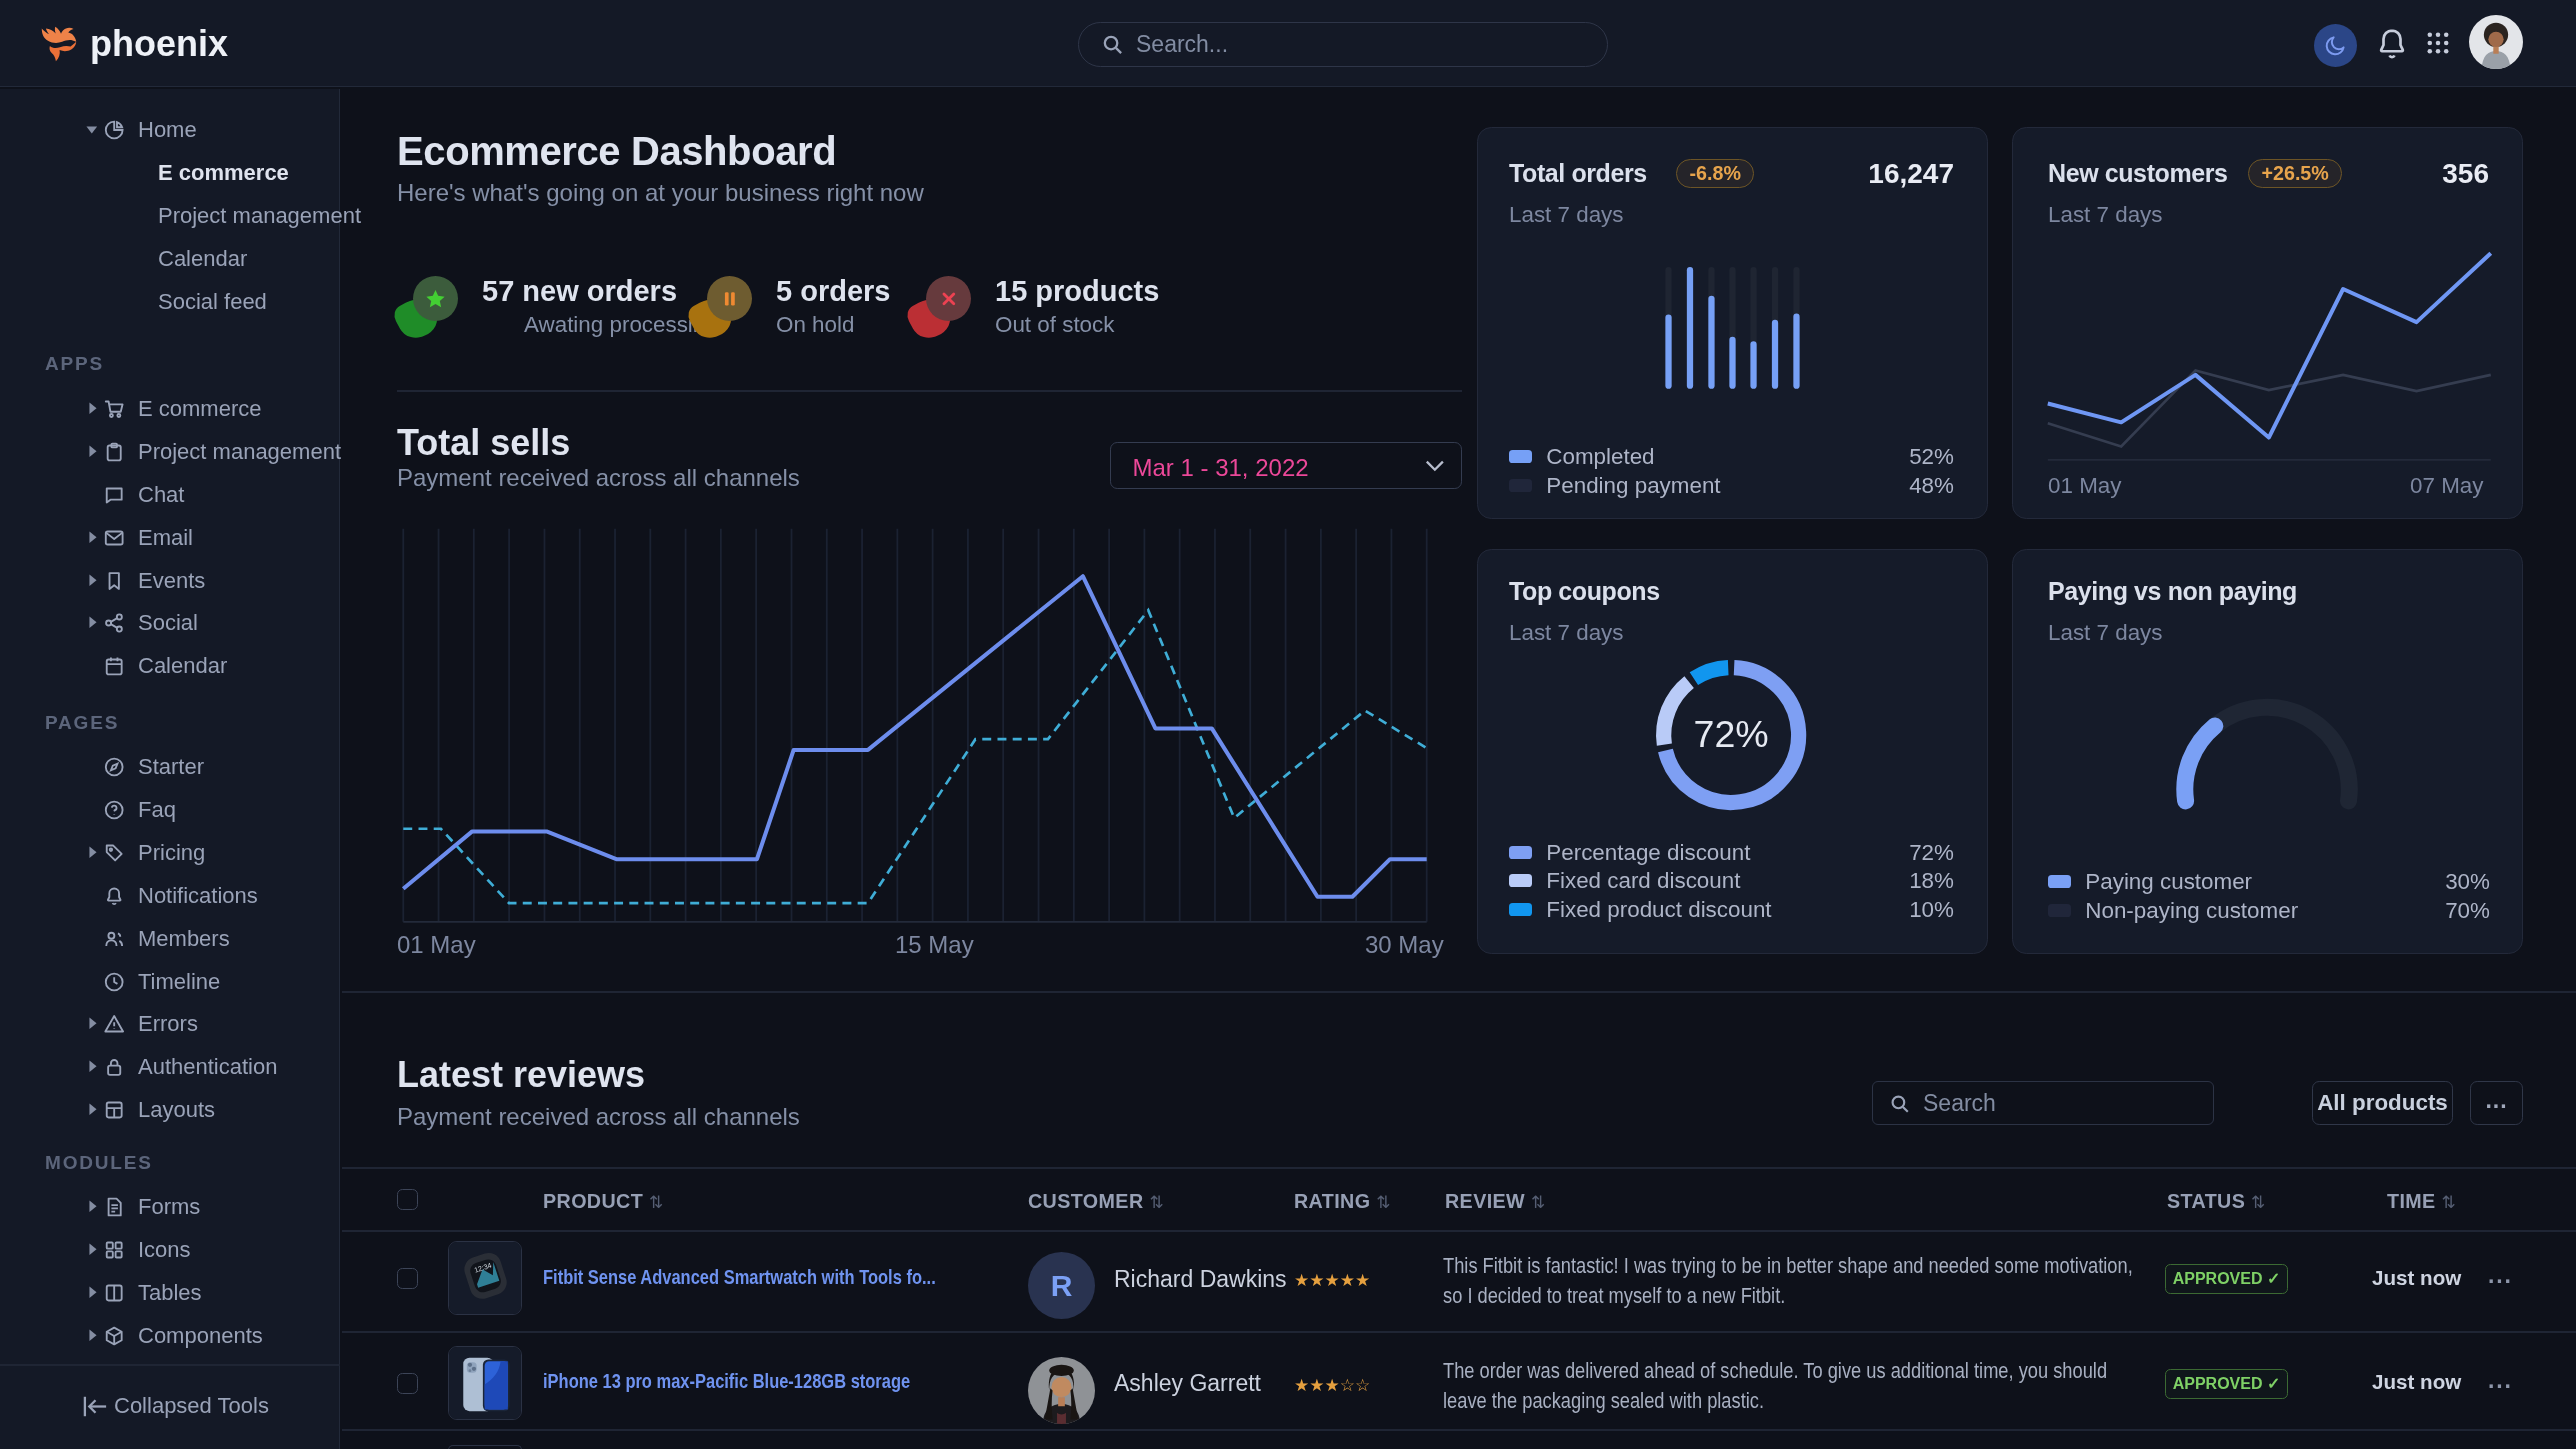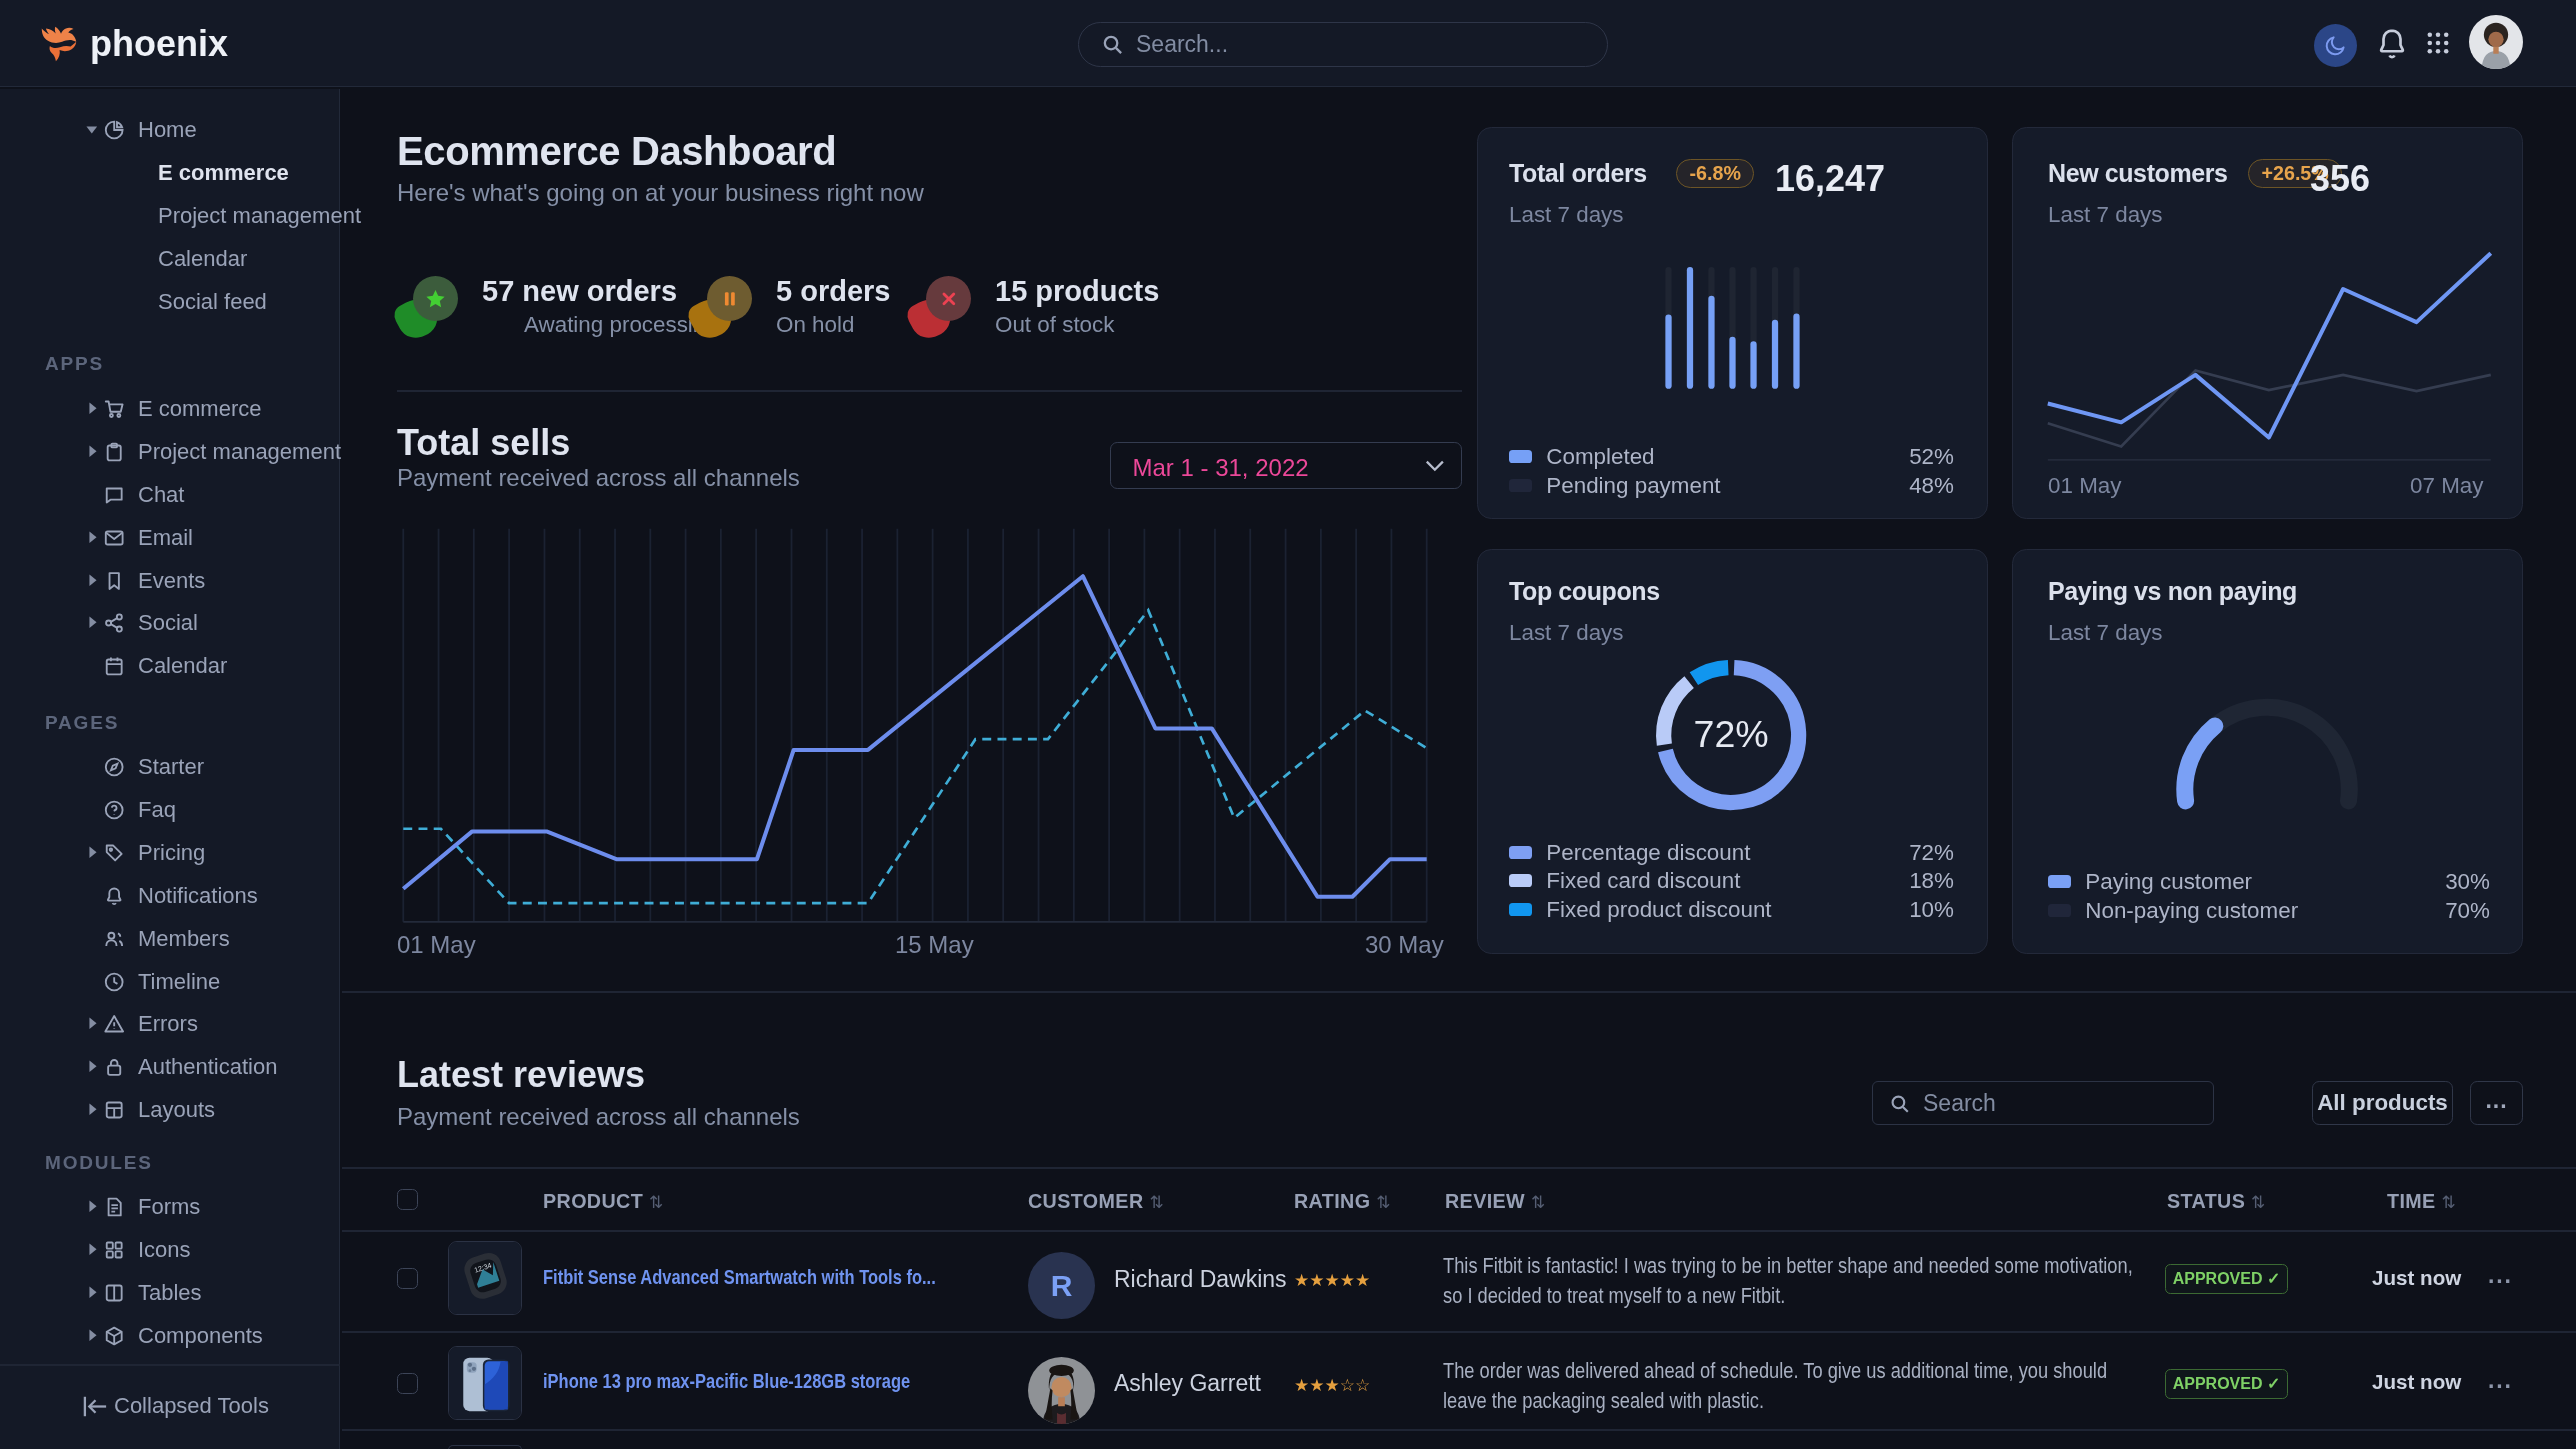--- a/index.html
+++ b/index.html
@@ -9,21 +9,21 @@
 .nav { left:0; top:0; width:2576px; height:87px; background:#141926; border-bottom:1.8px solid #222939; }
 .sidebar { left:0; top:89px; width:340px; height:1361px; background:#141926; border-right:1.8px solid #222939; }
 .navitem { position:absolute; left:0; width:340px; height:43px; color:#9aa3b8; font-size:22px;margin-left:48px; }
 .navitem .txt { position:absolute; left:90px; top:50%; transform:translateY(-50%); }
 .navitem .sub { left:110px; }
 .navitem .icon { position:absolute; left:55px; top:50%; transform:translateY(-50%); width:22.4px; height:22.4px; }
 .seclabel { position:absolute; left:45px; color:#5c657b; font-size:19px; font-weight:bold; letter-spacing:1.8px; }
 .card { position:absolute; background:#151b29; border:1.8px solid #23293a; border-radius:14.3px; }
 .ctitle { position:absolute; font-size:25px; letter-spacing:-0.4px; font-weight:bold; color:#dbe0ec; }
 .csub { position:absolute; font-size:22.4px; color:#7d87a0; }
-.cnum { position:absolute; font-size:36px; font-weight:bold; color:#e9ecf4; }
+.cnum { position:absolute; font-size:28px; font-weight:bold; color:#e9ecf4; text-align:right; }
 .badge { position:absolute; height:29px; line-height:27px; padding:0 12.5px; border-radius:14.3px; border:1.8px solid #6d5526; background:rgba(230,150,48,0.08); color:#e7a44c; font-size:19.7px; font-weight:bold; }
 .legrow { position:absolute; font-size:22.4px; color:#aeb5c8; }
 .sw { display:inline-block; width:23px; height:12.5px; border-radius:3.6px; vertical-align:middle; margin-right:14.3px; margin-top:-3.6px; }
 .legval { position:absolute; font-size:22.4px; color:#aeb5c8; text-align:right; }
 h1.page { position:absolute; left:397px; top:129px; font-size:40px; font-weight:bold; color:#dfe4ef; letter-spacing:-0.4px; }
 .pagesub { position:absolute; left:397px; top:170px; font-size:24px; color:#8590a7; }
 .h2sec { position:absolute; font-size:36px; font-weight:bold; color:#dfe4ef; }
 .statname { position:absolute; font-size:29px; font-weight:bold; color:#dee3ee; }
 .statsub { position:absolute; font-size:22.4px; color:#8590a7; }
 .hdr { position:absolute; font-size:19.7px; font-weight:bold; color:#97a0b5; letter-spacing:0.4px; }

